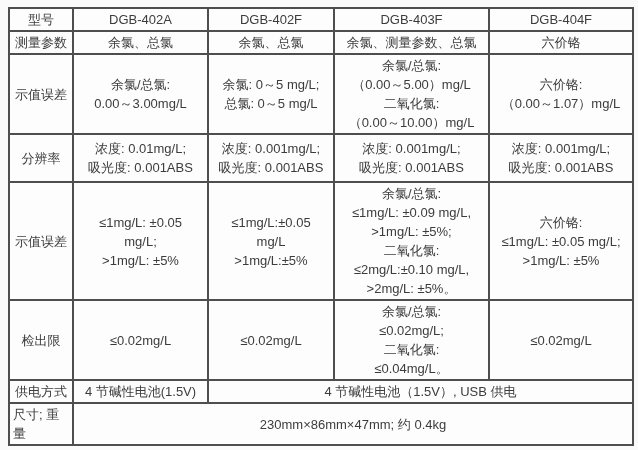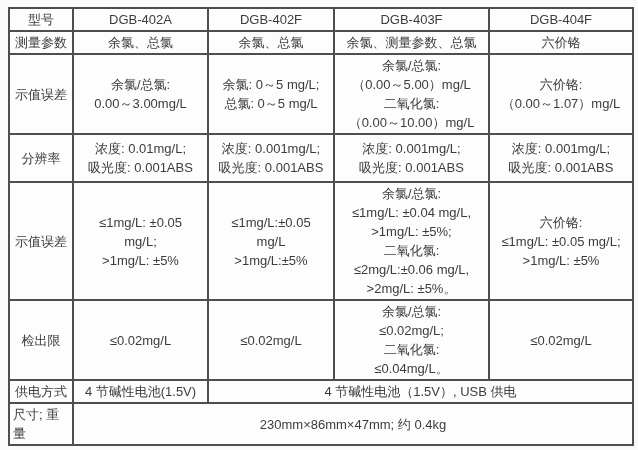--- a/index.html
+++ b/index.html
@@ -143,24 +143,24 @@
             <div class="cell-line">mg/L;</div>
             <div class="cell-line">&gt;1mg/L: ±5%</div>
           </td>
         <td>
             <div class="cell-line">≤1mg/L:±0.05</div>
             <div class="cell-line">mg/L</div>
             <div class="cell-line">&gt;1mg/L:±5%</div>
           </td>
         <td>
             <div class="cell-line">余氯/总氯:</div>
-            <div class="cell-line">≤1mg/L: ±0.04 mg/L,</div>
+            <div class="cell-line">≤1mg/L: ±0.09 mg/L,</div>
             <div class="cell-line">&gt;1mg/L: ±5%;</div>
             <div class="cell-line">二氧化氯:</div>
-            <div class="cell-line">≤2mg/L:±0.06 mg/L,</div>
+            <div class="cell-line">≤2mg/L:±0.10 mg/L,</div>
             <div class="cell-line">&gt;2mg/L: ±5%。</div>
           </td>
         <td>
             <div class="cell-line">六价铬:</div>
             <div class="cell-line">≤1mg/L: ±0.05 mg/L;</div>
             <div class="cell-line">&gt;1mg/L: ±5%</div>
           </td>
       </tr>
       <tr class="h69">
         <td class="lbl">检出限</td>

